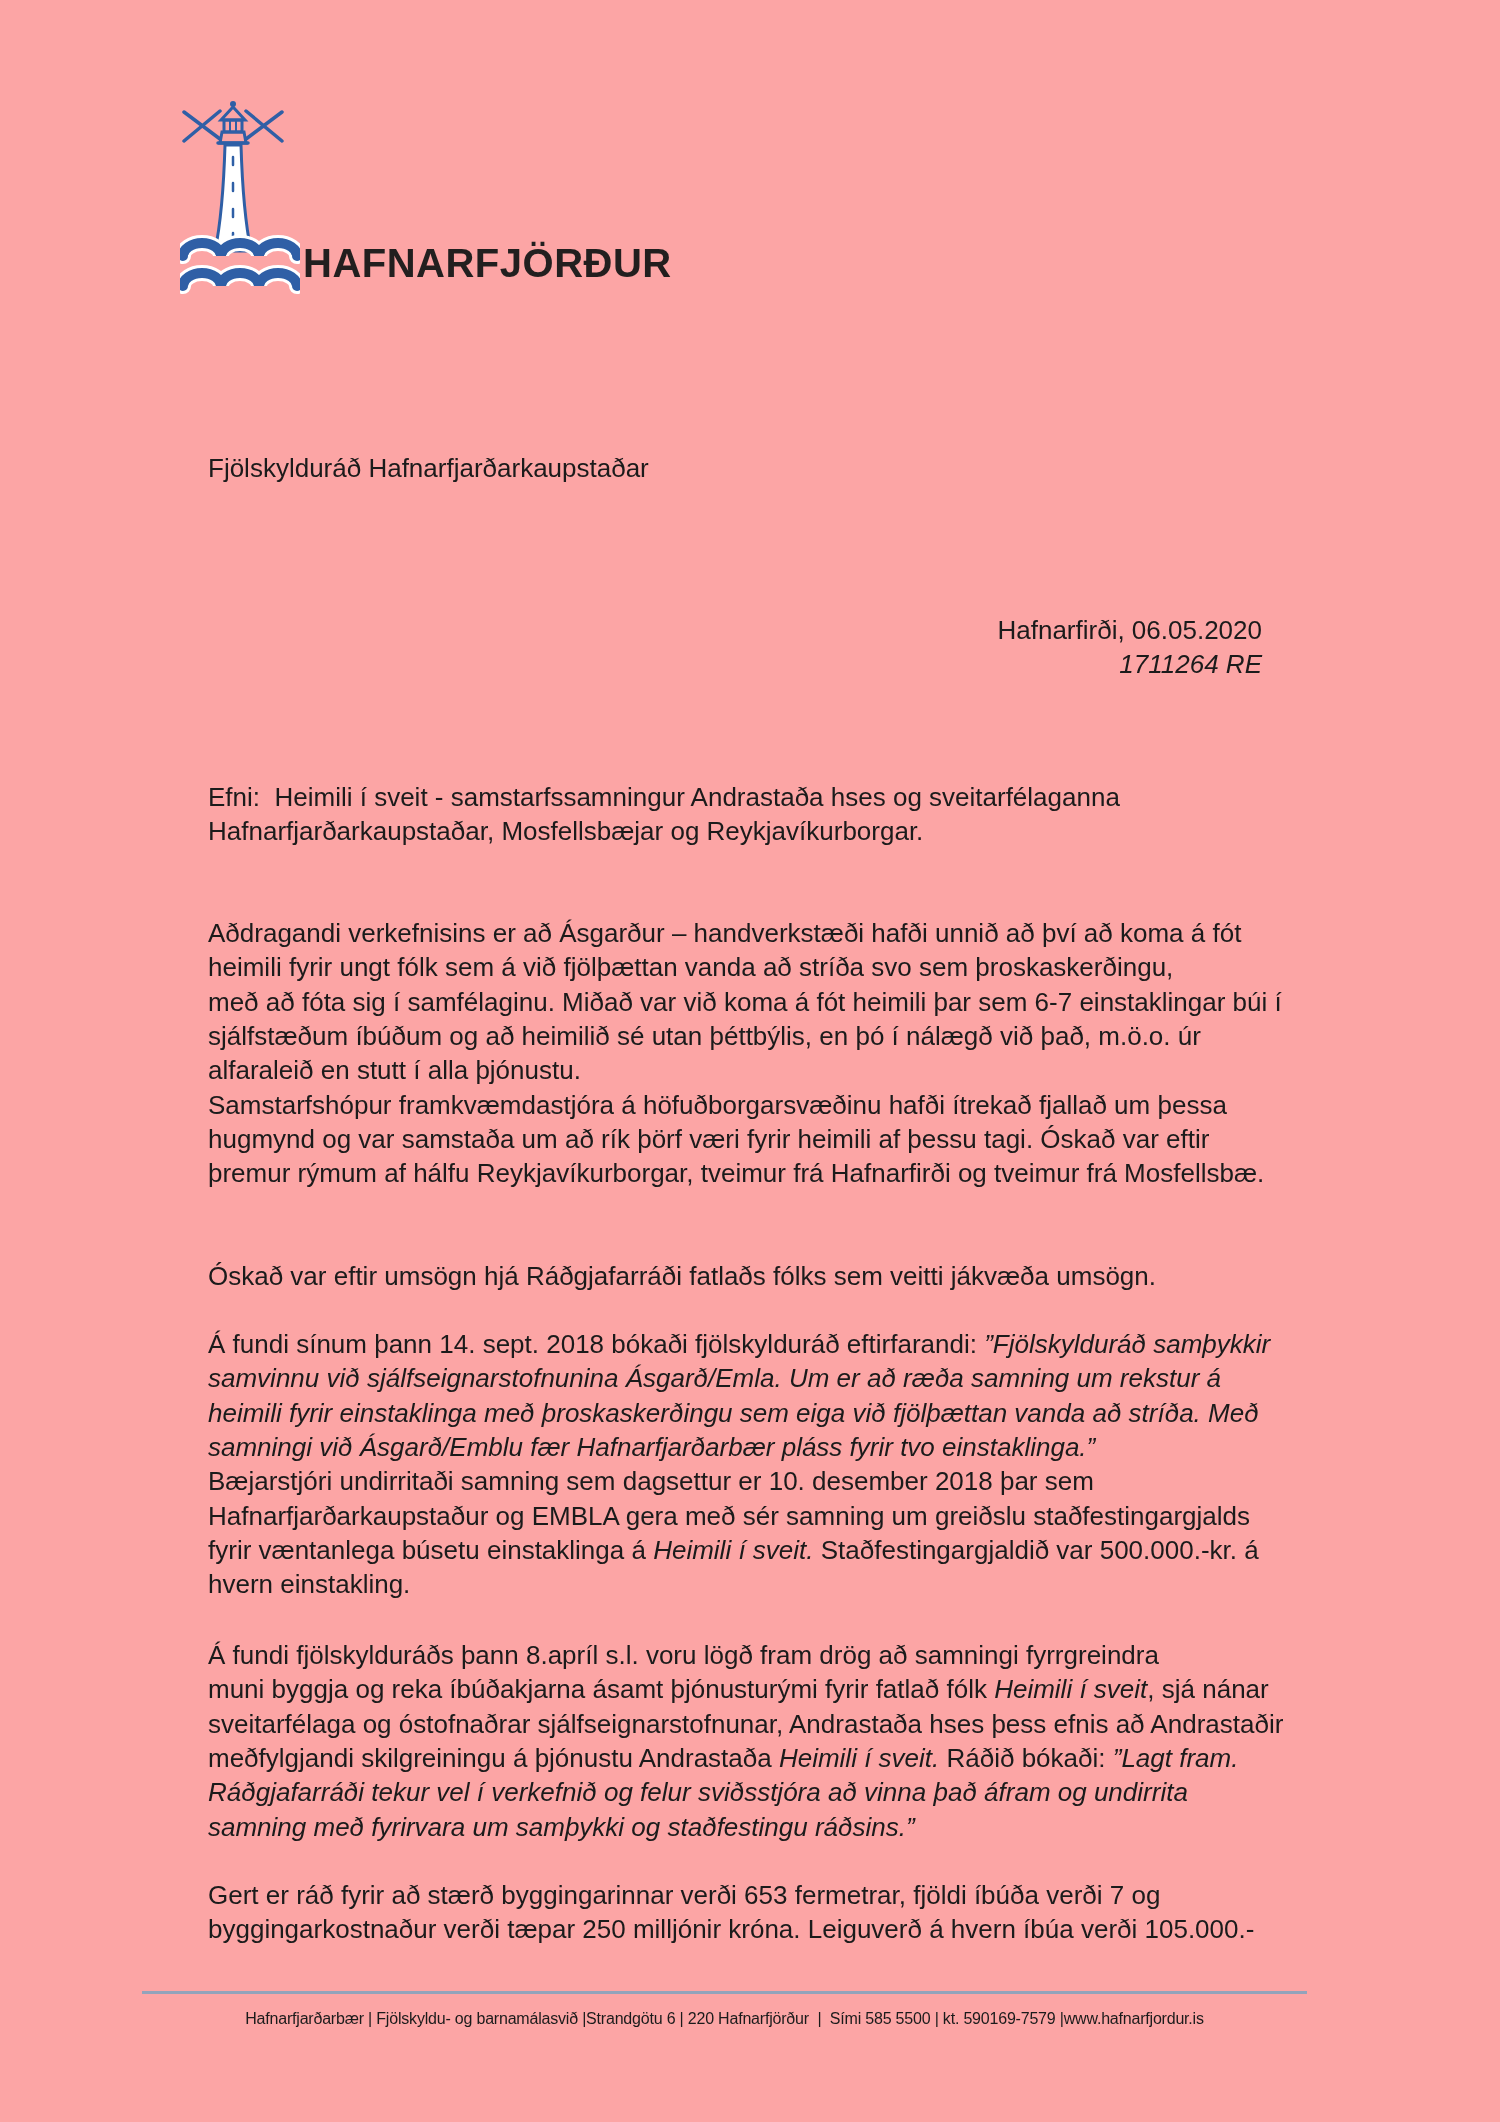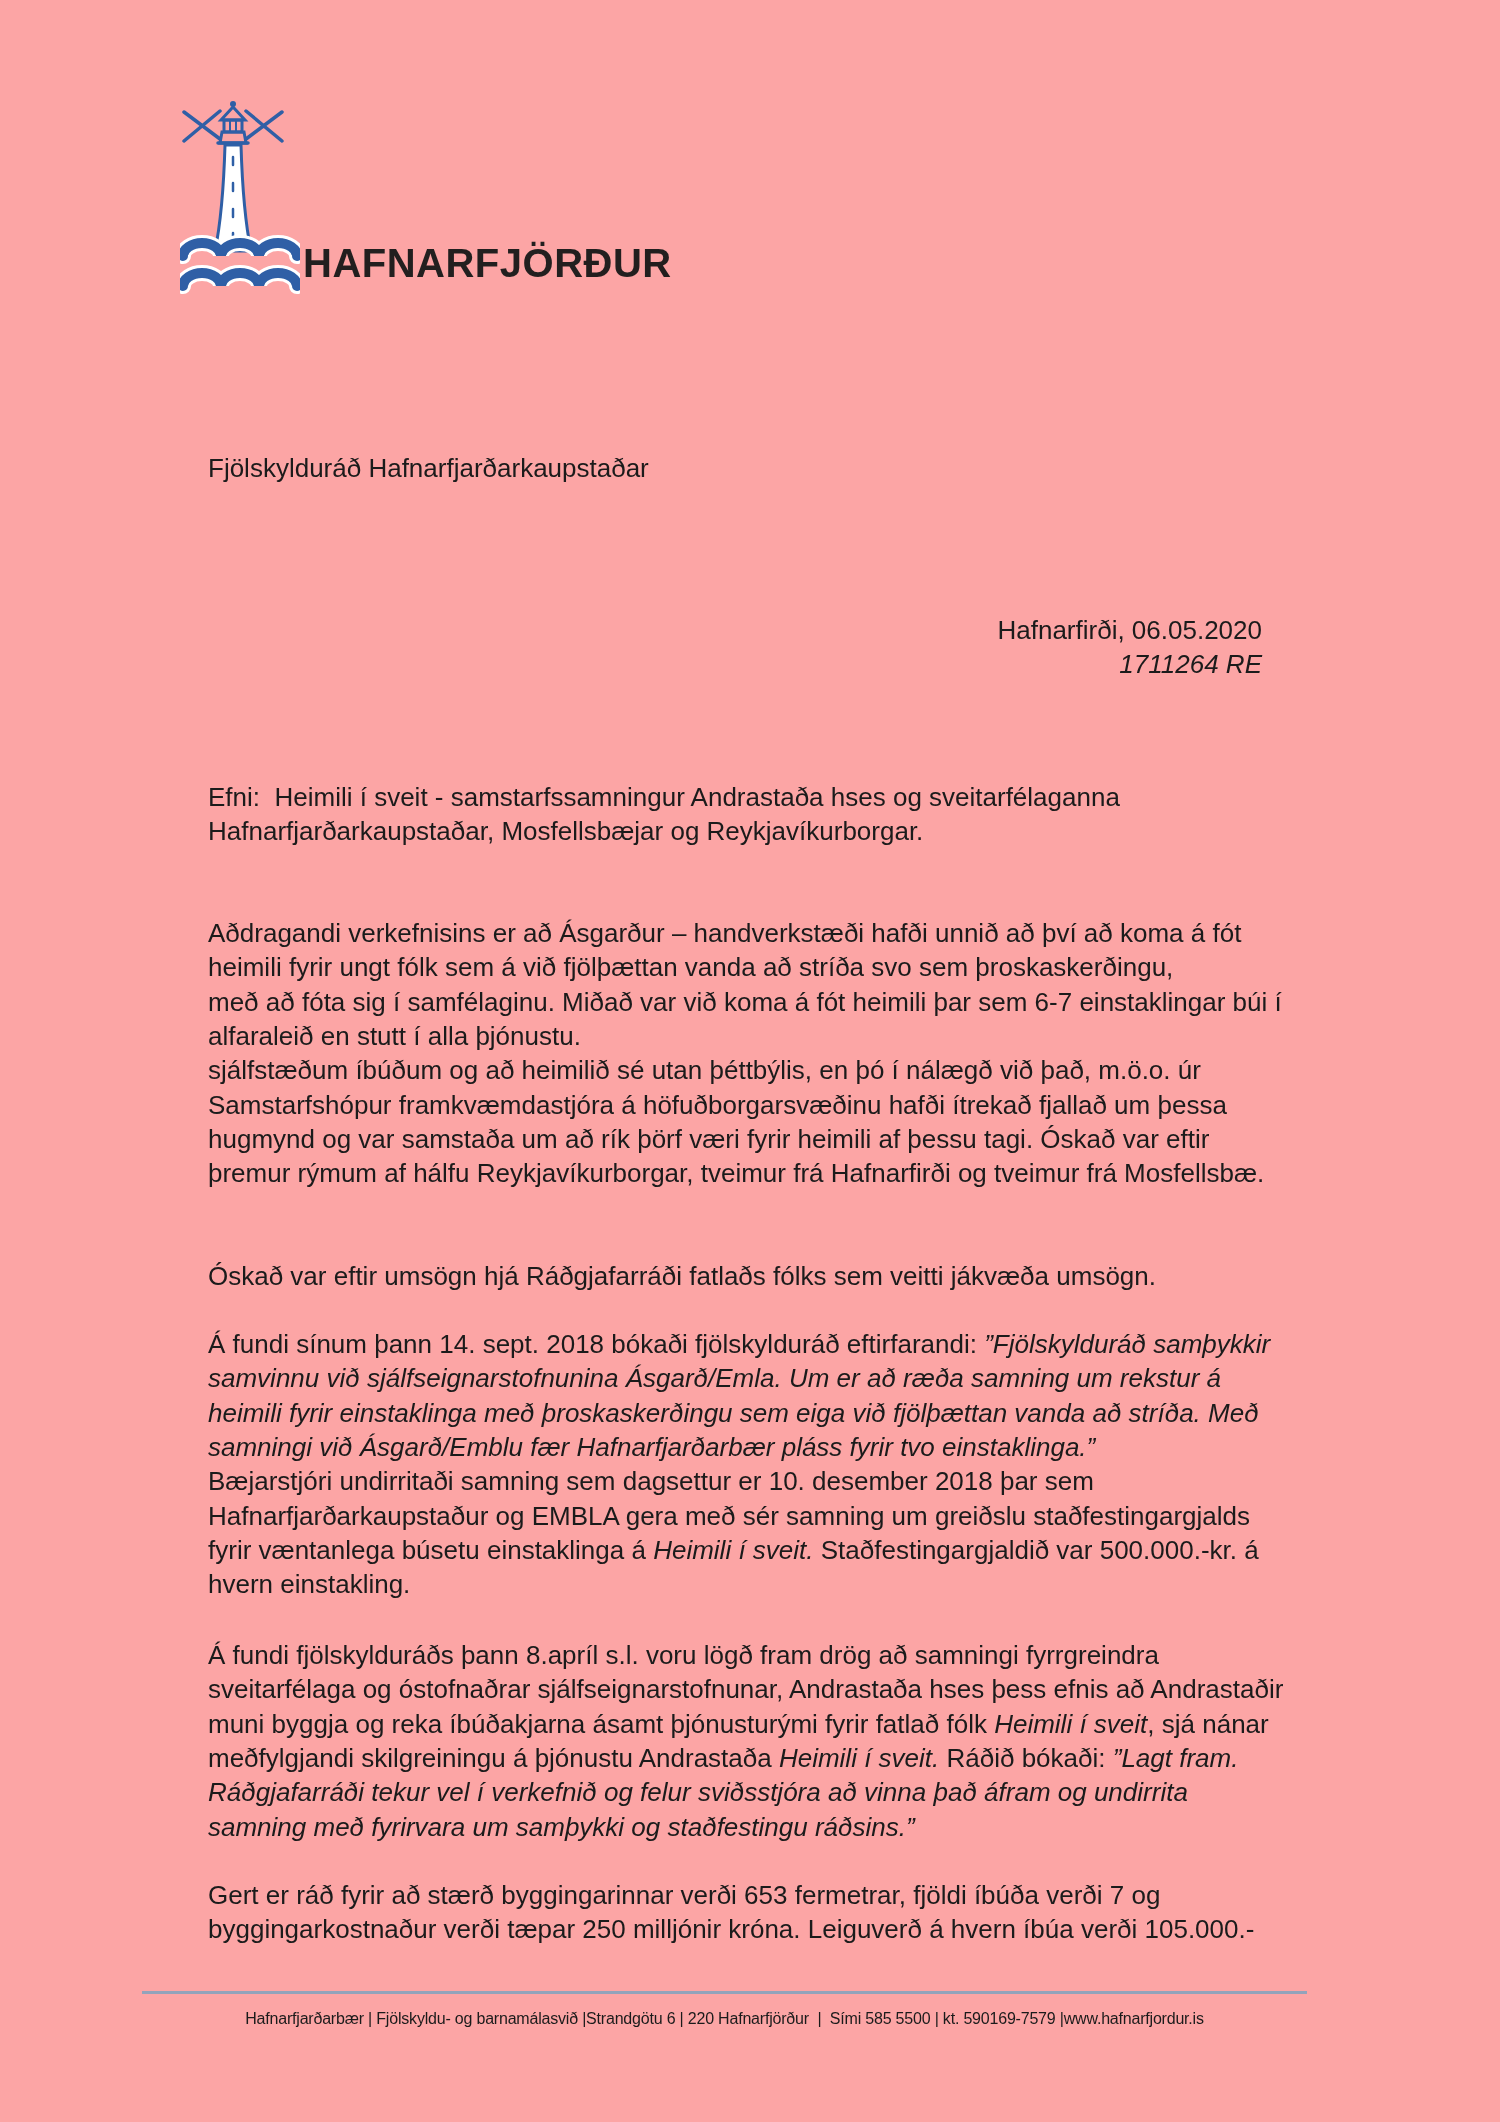--- a/index.html
+++ b/index.html
@@ -87,43 +87,43 @@
 
   <div class="textblock subject">
       <div class="line"><span>Efni:  Heimili í sveit - samstarfssamningur Andrastaða hses og sveitarfélaganna</span></div>
       <div class="line"><span>Hafnarfjarðarkaupstaðar, Mosfellsbæjar og Reykjavíkurborgar.</span></div>
     </div>
 
   <div class="textblock p1">
       <div class="line"><span>Aðdragandi verkefnisins er að Ásgarður – handverkstæði hafði unnið að því að koma á fót</span></div>
       <div class="line"><span>heimili fyrir ungt fólk sem á við fjölþættan vanda að stríða svo sem þroskaskerðingu,</span></div>
       <div class="line"><span>með að fóta sig í samfélaginu. Miðað var við koma á fót heimili þar sem 6-7 einstaklingar búi í</span></div>
+      <div class="line"><span>sjálfstæðum íbúðum og að heimilið sé utan þéttbýlis, en þó í nálægð við það, m.ö.o. úr</span></div>
       <div class="line"><span>alfaraleið en stutt í alla þjónustu.</span></div>
-      <div class="line"><span>sjálfstæðum íbúðum og að heimilið sé utan þéttbýlis, en þó í nálægð við það, m.ö.o. úr</span></div>
       <div class="line"><span>Samstarfshópur framkvæmdastjóra á höfuðborgarsvæðinu hafði ítrekað fjallað um þessa</span></div>
       <div class="line"><span>hugmynd og var samstaða um að rík þörf væri fyrir heimili af þessu tagi. Óskað var eftir</span></div>
       <div class="line"><span>þremur rýmum af hálfu Reykjavíkurborgar, tveimur frá Hafnarfirði og tveimur frá Mosfellsbæ.</span></div>
     </div>
   <div class="textblock p2">
       <div class="line"><span>Óskað var eftir umsögn hjá Ráðgjafarráði fatlaðs fólks sem veitti jákvæða umsögn.</span></div>
     </div>
   <div class="textblock p3">
       <div class="line"><span>Á fundi sínum þann 14. sept. 2018 bókaði fjölskylduráð eftirfarandi: </span><em>”Fjölskylduráð samþykkir</em></div>
       <div class="line"><em>samvinnu við sjálfseignarstofnunina Ásgarð/Emla. Um er að ræða samning um rekstur á</em></div>
       <div class="line"><em>heimili fyrir einstaklinga með þroskaskerðingu sem eiga við fjölþættan vanda að stríða. Með</em></div>
       <div class="line"><em>samningi við Ásgarð/Emblu fær Hafnarfjarðarbær pláss fyrir tvo einstaklinga.”</em></div>
       <div class="line"><span>Bæjarstjóri undirritaði samning sem dagsettur er 10. desember 2018 þar sem</span></div>
       <div class="line"><span>Hafnarfjarðarkaupstaður og EMBLA gera með sér samning um greiðslu staðfestingargjalds</span></div>
       <div class="line"><span>fyrir væntanlega búsetu einstaklinga á </span><em>Heimili í sveit.</em><span> Staðfestingargjaldið var 500.000.-kr. á</span></div>
       <div class="line"><span>hvern einstakling.</span></div>
     </div>
   <div class="textblock p4">
       <div class="line"><span>Á fundi fjölskylduráðs þann 8.apríl s.l. voru lögð fram drög að samningi fyrrgreindra</span></div>
+      <div class="line"><span>muni byggja og reka íbúðakjarna ásamt þjónusturými fyrir fatlað fólk </span><em>Heimili í sveit</em><span>, sjá nánar</span></div>
       <div class="line"><span>sveitarfélaga og óstofnaðrar sjálfseignarstofnunar, Andrastaða hses þess efnis að Andrastaðir</span></div>
-      <div class="line"><span>muni byggja og reka íbúðakjarna ásamt þjónusturými fyrir fatlað fólk </span><em>Heimili í sveit</em><span>, sjá nánar</span></div>
       <div class="line"><span>meðfylgjandi skilgreiningu á þjónustu Andrastaða </span><em>Heimili í sveit.</em><span> Ráðið bókaði: </span><em>”Lagt fram.</em></div>
       <div class="line"><em>Ráðgjafarráði tekur vel í verkefnið og felur sviðsstjóra að vinna það áfram og undirrita</em></div>
       <div class="line"><em>samning með fyrirvara um samþykki og staðfestingu ráðsins.”</em></div>
     </div>
   <div class="textblock p5">
       <div class="line"><span>Gert er ráð fyrir að stærð byggingarinnar verði 653 fermetrar, fjöldi íbúða verði 7 og</span></div>
       <div class="line"><span>byggingarkostnaður verði tæpar 250 milljónir króna. Leiguverð á hvern íbúa verði 105.000.-</span></div>
     </div>
 
   <div class="rule" style="background-color: rgb(147, 163, 187);"></div>

